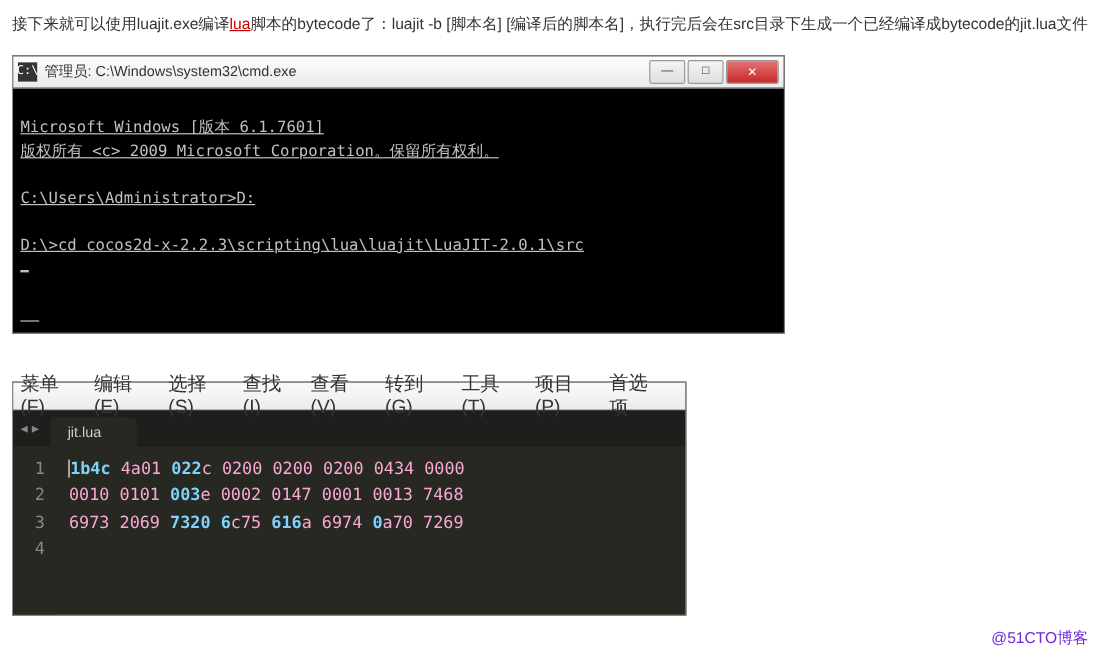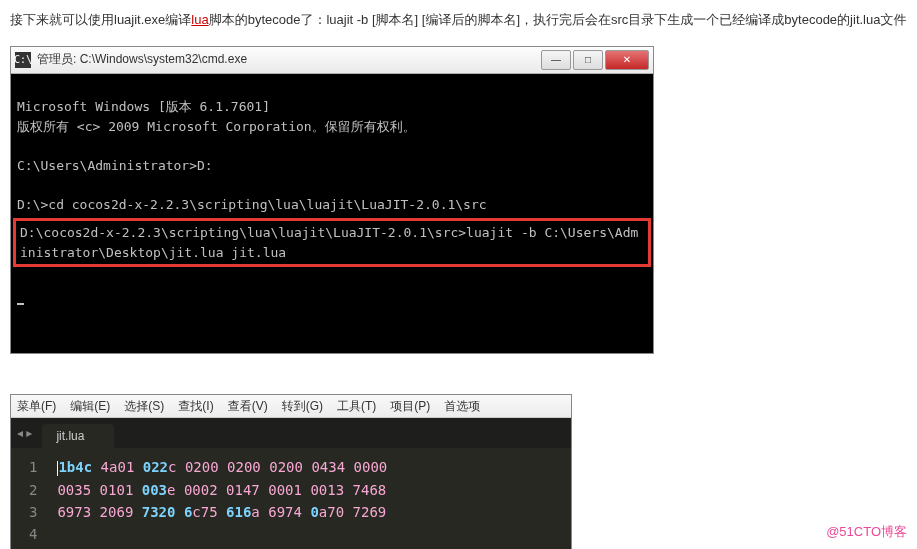--- a/index.html
+++ b/index.html
@@ -69,20 +69,21 @@
   }
   .cmd-body {
     background: #000;
     color: #c0c0c0;
     font-family: "NSimSun", "SimSun", "Consolas", monospace;
     font-size: 13px;
     padding: 4px 6px;
     line-height: 1.5;
     white-space: pre-wrap;
     word-break: break-all;
+    text-decoration: underline;
   }
   .cmd-highlight {
     border: 3px solid #e53935;
     padding: 2px 4px;
     margin: 4px -4px;
   }
   .cursor { display: inline-block; width: 7px; height: 2px; background: #c0c0c0; vertical-align: baseline; }
 
   
   .sublime-window {
@@ -106,21 +107,21 @@
     background: #555;
     margin-right: 6px;
     border-radius: 2px;
   }
   .sublime-menubar {
     background: linear-gradient(to bottom, #f9f9f9, #ececec);
     height: 22px;
     display: flex;
     align-items: center;
     padding: 0 6px;
-    font-size: 12px;
+    font-size: 16px;
     color: #333;
     border-bottom: 1px solid #ccc;
   }
   .sublime-menubar span {
     margin-right: 14px;
   }
   .sublime-tabbar {
     background: #1e1f1c;
     height: 30px;
     display: flex;
@@ -170,21 +171,21 @@
     width: 1px;
     height: 15px;
     background: #f8f8f2;
     vertical-align: middle;
   }
 
   .watermark {
     position: fixed;
     right: 10px;
     bottom: 8px;
-    color: #ec4899;
+    color: #6d28d9;
     font-size: 13px;
   }
 </style>
 </head>
 <body>
 
 <div class="intro-text">
   <span>接下来就可以使用luajit.exe编译</span><a href="#">lua</a><span>脚本的bytecode了：luajit -b [脚本名] [编译后的脚本名]，执行完后会在src目录下生成一个已经编译成bytecode的jit.lua文件</span>
 </div>
 
@@ -198,21 +199,20 @@
       <div class="cmd-btn close">✕</div>
     </div>
   </div>
   <div class="cmd-body">
 <span>Microsoft Windows [版本 6.1.7601]</span>
 <span>版权所有 &lt;c&gt; 2009 Microsoft Corporation。保留所有权利。</span>
 
 <span>C:\Users\Administrator&gt;D:</span>
 
 <span>D:\&gt;cd cocos2d-x-2.2.3\scripting\lua\luajit\LuaJIT-2.0.1\src</span>
-<div class="cmd-highlight"><span>D:\cocos2d-x-2.2.3\scripting\lua\luajit\LuaJIT-2.0.1\src&gt;luajit -b C:\Users\Administrator\Desktop\jit.lua jit.lua</span></div>
 <span class="cursor"></span>
 
   </div>
 </div>
 
 <div class="sublime-window">
   <div class="sublime-menubar">
     <span>菜单(F)</span>
     <span>编辑(E)</span>
     <span>选择(S)</span>
@@ -229,20 +229,20 @@
   </div>
   <div class="sublime-editor">
     <div class="gutter">
       <div>1</div>
       <div>2</div>
       <div>3</div>
       <div>4</div>
     </div>
     <div class="code">
       <div><span class="lcursor"></span><span class="txt">1b4c </span><span class="hex">4a01 </span><span class="txt">022</span><span class="hex">c </span><span class="hex">0200 </span><span class="hex">0200 </span><span class="hex">0200 </span><span class="hex">0434 </span><span class="hex">0000</span></div>
-      <div><span class="hex">0035 </span><span class="hex">0101 </span><span class="txt">003</span><span class="hex">e </span><span class="hex">0002 </span><span class="hex">0147 </span><span class="hex">0001 </span><span class="hex">0013 </span><span class="hex">7468</span></div>
+      <div><span class="hex">0010 </span><span class="hex">0101 </span><span class="txt">003</span><span class="hex">e </span><span class="hex">0002 </span><span class="hex">0147 </span><span class="hex">0001 </span><span class="hex">0013 </span><span class="hex">7468</span></div>
       <div><span class="hex">6973 </span><span class="hex">2069 </span><span class="txt">7320 </span><span class="txt">6</span><span class="hex">c75 </span><span class="txt">616</span><span class="hex">a </span><span class="hex">6974 </span><span class="txt">0</span><span class="hex">a70 </span><span class="hex">7269</span></div>
       <div></div>
     </div>
   </div>
 </div>
 
 <div class="watermark">@51CTO博客</div>
 
 </body></html>

